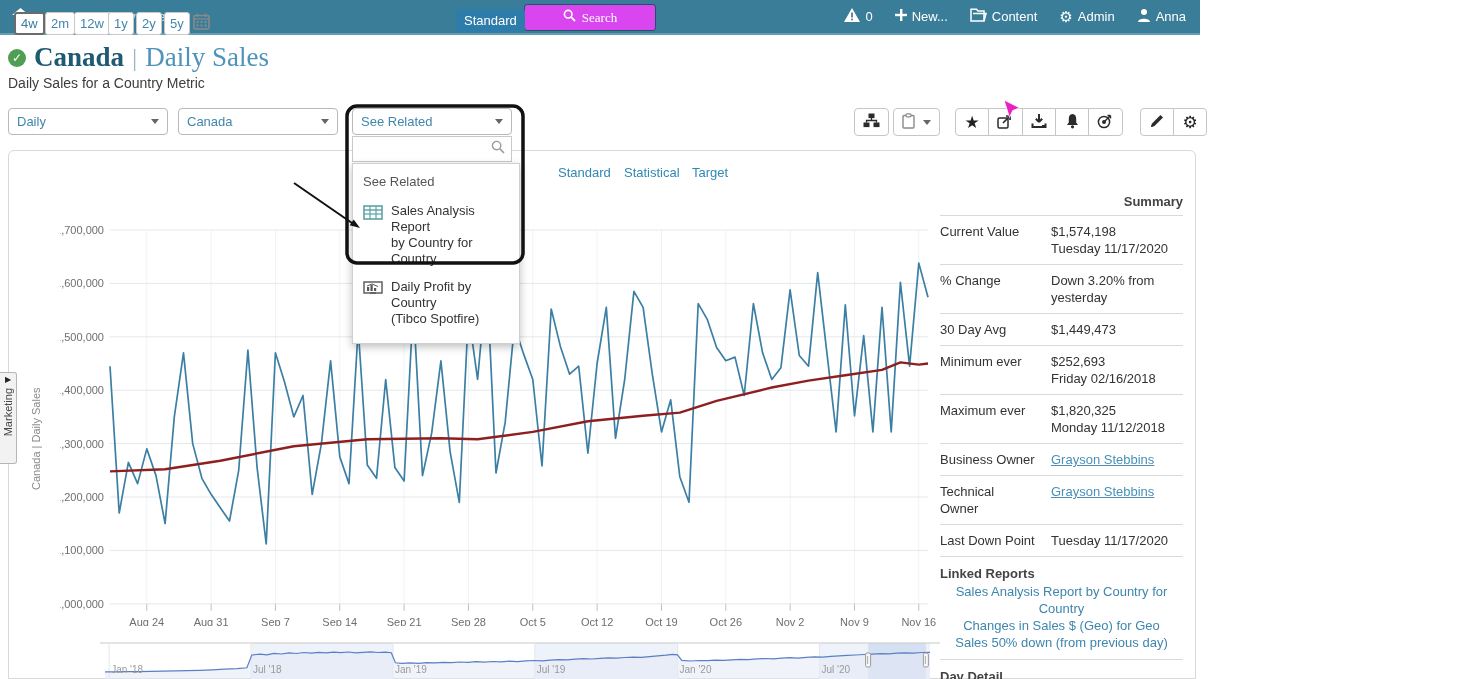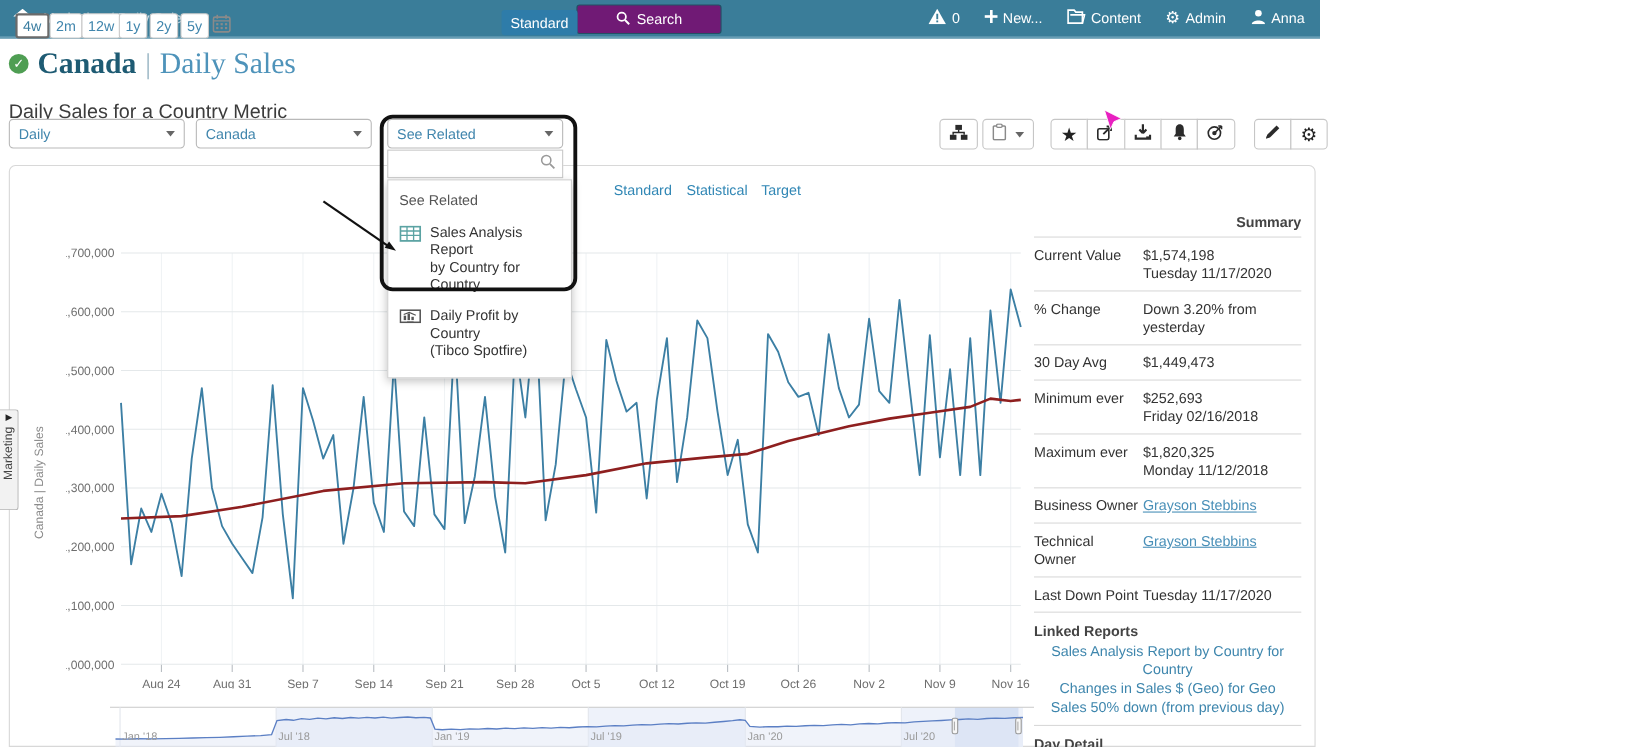--- a/index.html
+++ b/index.html
@@ -1,32 +1,32 @@
 <!DOCTYPE html>
 <html><head>
 <meta charset="utf-8">
 <style>
   html,body{margin:0;padding:0;background:#fff;font-family:"Liberation Sans",sans-serif;}
   #stage{position:relative;width:1477px;height:679px;background:#fff;overflow:hidden;}
   
   .navbar{position:absolute;left:0;top:0;width:1200px;height:33px;background:#3a7d99;border-bottom:2px solid #679db4;display:flex;align-items:center;color:#fff;font-size:13px;}
   .nav-left{display:flex;align-items:center;margin-left:12px;gap:10px;}
   .crumb-sep,.crumb-page{color:#cfe2ec;}
-  .nav-search{position:absolute;left:524px;top:4px;width:130px;height:25px;background:#701a75;border:1px solid #235064;border-radius:3px;display:flex;align-items:center;justify-content:center;gap:6px;color:#fff;cursor:pointer;}
+  .nav-search{position:absolute;left:524px;top:4px;width:130px;height:25px;background:#d946ef;border:1px solid #235064;border-radius:3px;display:flex;align-items:center;justify-content:center;gap:6px;color:#fff;cursor:pointer;font-family:Liberation Serif, serif;}
   .nav-right{position:absolute;right:14px;top:0;height:33px;display:flex;align-items:center;gap:22px;}
   .nav-item{display:flex;align-items:center;gap:5px;cursor:pointer;white-space:nowrap;}
   .gear-glyph{font-size:15px;line-height:1;}
   
   .page-header{position:absolute;left:8px;top:42px;}
   .title-row{display:flex;align-items:center;gap:8px;}
   .badge{width:18px;height:18px;border-radius:50%;background:#4f9e53;color:#fff;font-size:12px;display:flex;align-items:center;justify-content:center;}
   .t1{font-family:"Liberation Serif",serif;font-size:27px;font-weight:bold;color:#1e5b73;}
   .t-sep{font-family:"Liberation Serif",serif;font-size:26px;color:#9ab6c4;}
   .t2{font-family:"Liberation Serif",serif;font-size:27px;color:#4e93ba;}
-  .subtitle{margin-top:18px;font-size:18px;color:#3c3c3c;}
+  .subtitle{margin-top:2px;font-size:14px;color:#3c3c3c;}
   
   .select{position:absolute;height:27px;width:160px;background:#fff;border:1px solid #b9b9b9;border-radius:4px;display:flex;align-items:center;justify-content:space-between;padding:0 8px;box-sizing:border-box;font-size:13px;color:#4186ad;cursor:pointer;}
   .caret{width:0;height:0;border-left:4px solid transparent;border-right:4px solid transparent;border-top:5px solid #666;}
   
   .tb{position:absolute;top:108px;display:flex;}
   .btn{height:28px;min-width:34px;background:#fff;border:1px solid #c6c6c6;border-radius:4px;display:flex;align-items:center;justify-content:center;gap:5px;box-sizing:border-box;cursor:pointer;font-size:15px;color:#222;padding:0 8px;}
   .btn+.btn{margin-left:-1px;border-radius:0;}
   .btn-group{display:flex;}
   .btn-group .btn:first-child{border-radius:4px 0 0 4px;}
   .btn-group .btn:last-child{border-radius:0 4px 4px 0;}
@@ -43,21 +43,21 @@
   .dd-head{font-size:13px;color:#555;padding:2px 10px 8px 10px;}
   .dd-item{display:flex;gap:8px;padding:6px 10px;font-size:13px;color:#333;line-height:16px;cursor:pointer;align-items:flex-start;}
   
   .side-tab{position:absolute;left:0;top:372px;width:17px;height:92px;background:#f2f2f2;border:1px solid #b5b5b5;border-left:none;border-radius:0 3px 3px 0;z-index:5;display:flex;flex-direction:column;align-items:center;padding-top:3px;box-sizing:border-box;cursor:pointer;}
   .side-tab .tri{font-size:8px;color:#222;line-height:8px;}
   .vtext{writing-mode:vertical-rl;transform:rotate(180deg);font-size:11px;color:#444;margin-top:4px;}
   .ylab{position:absolute;left:30px;top:350px;height:140px;writing-mode:vertical-rl;transform:rotate(180deg);font-size:11px;color:#8a8a8a;display:flex;align-items:center;}
   
   .sumpanel{position:absolute;left:940px;top:194px;width:243px;font-size:13px;color:#333;}
   .sumtitle{font-weight:bold;color:#444;padding-bottom:6px;border-bottom:1px solid #d9d9d9;text-align:right;}
-  .srow{display:grid;grid-template-columns:95px 1fr;gap:0 4px;padding:7px 0;border-bottom:1px solid #d9d9d9;line-height:17px;}
+  .srow{display:grid;grid-template-columns:95px 1fr;gap:0 16px;padding:7px 0;border-bottom:1px solid #d9d9d9;line-height:17px;}
   .srow:last-of-type{border-bottom:1px solid #d9d9d9;}
   a.link{color:#3e86ad;text-decoration:none;cursor:pointer;}
   a.ulink{color:#4a90b8;text-decoration:underline;cursor:pointer;}
   .sec-title{font-weight:bold;color:#444;margin-top:9px;}
   .linklist{line-height:17px;margin-top:2px;text-align:center;}
   .sec-block{border-bottom:1px solid #d9d9d9;padding-bottom:8px;}
   
   #overlay{position:absolute;left:0;top:0;pointer-events:none;z-index:50;}
   svg text{font-family:"Liberation Sans",sans-serif;}
 </style>

